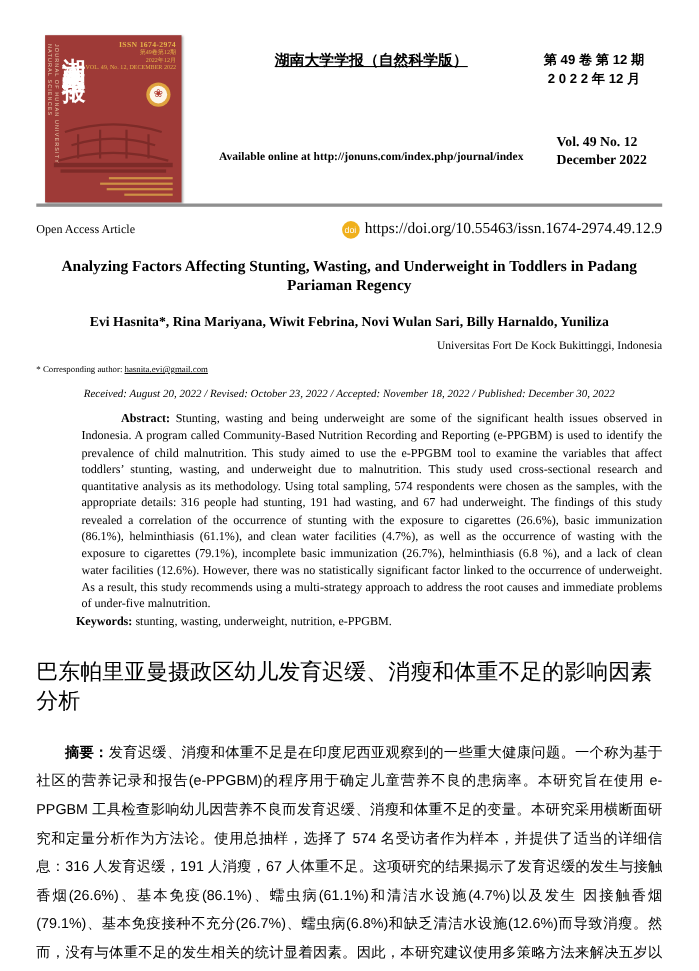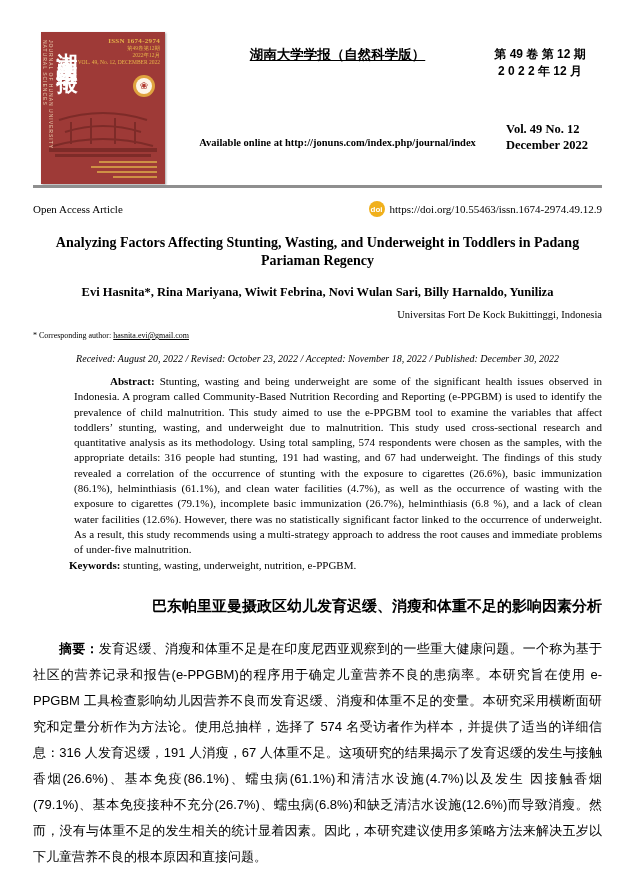--- a/index.html
+++ b/index.html
@@ -51,41 +51,41 @@
                font-weight:bold; font-size:10.5px; }
   .vol-block { position:absolute; left:506px; top:121px; font-weight:bold; font-size:12.5px; line-height:16px; }
 
   .rule { position:absolute; left:33px; top:185px; width:569px; height:3px; background:#8f8f8f; }
 
   .oa-row { position:absolute; left:33px; top:201px; width:569px; display:flex;
             align-items:center; justify-content:space-between; font-size:11px; }
   .doi-wrap { display:flex; align-items:center; gap:5px; }
   .doi-badge {
     width:16px; height:16px; border-radius:50%; background:#f0b01c; color:#fff;
-    font-family:"Liberation Sans", sans-serif; font-weight:bold; font-size:8px;
+    font-family:"Liberation Sans", sans-serif; font-weight:normal; font-size:8px;
     display:flex; align-items:center; justify-content:center;
   }
-  .doi-url { font-size:11px; color:#000; text-decoration:none; }
+  .doi-url { font-size:14px; color:#000; text-decoration:none; }
 
   
   .content { position:absolute; left:33px; top:230px; width:569px; }
   .title { text-align:center; font-size:14px; font-weight:bold; line-height:18px;
            margin:4px 18px 0 18px; }
   .authors { text-align:center; font-size:12.5px; font-weight:bold; margin-top:15px; }
   .affiliation { text-align:right; font-size:10.5px; margin-top:9px; }
   .corresponding { font-size:8px; margin-top:11px; }
   .corresponding a { color:#000; }
   .dates { text-align:center; font-size:10px; font-style:italic; margin-top:13px; }
 
   .abstract { margin-top:10px; font-size:11px; line-height:15.3px; text-align:justify;
               text-indent:36px;margin-left:41px; }
   .keywords { font-size:11px; line-height:15.3px; text-indent:36px; }
 
   .zh { font-family:"Liberation Sans","DejaVu Sans",sans-serif; }
-  .zh-title { text-align:right; font-size:15px; font-weight:bold; margin-top:24px; }
+  .zh-title { text-align:left; font-size:20px; font-weight:normal; margin-top:24px; }
   .zh-abstract { margin-top:20px; font-size:13px; line-height:26px; text-align:justify;
                  text-indent:2em; }
   .zh-keywords { font-size:13px; line-height:26px; text-indent:2em; }
 </style>
 </head>
 <body>
 
 <div class="page">
 
   <div class="cover">

